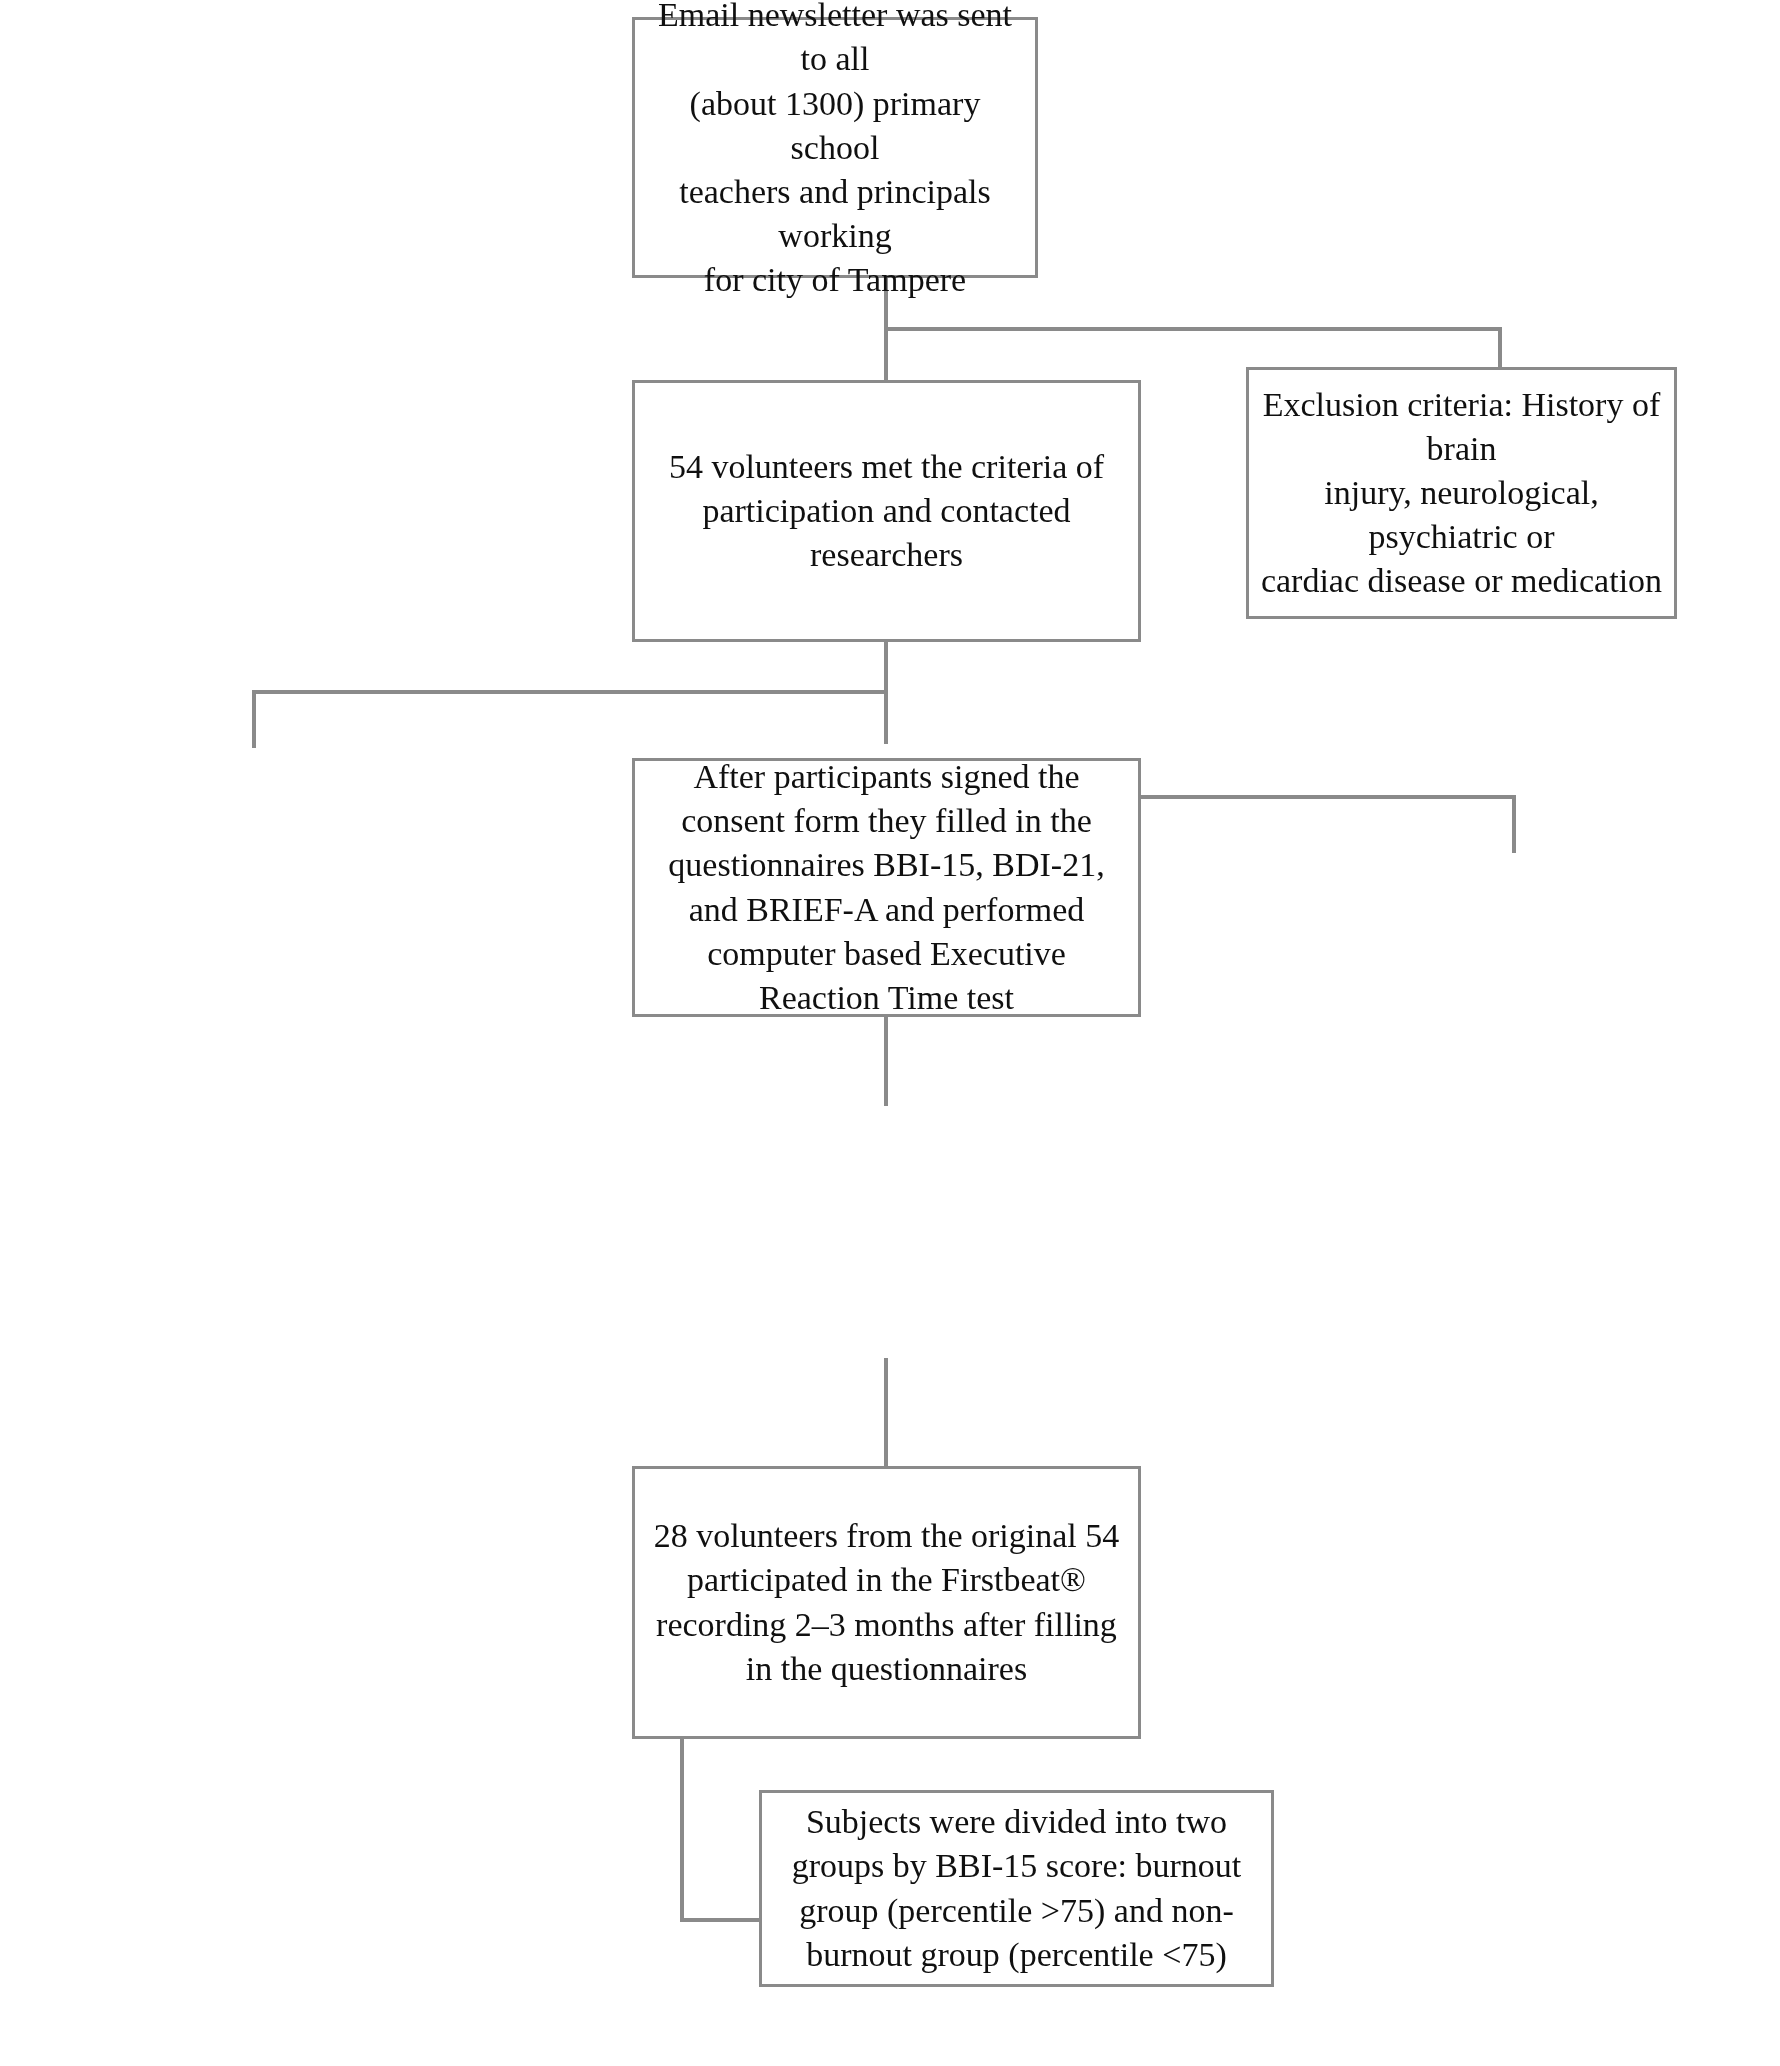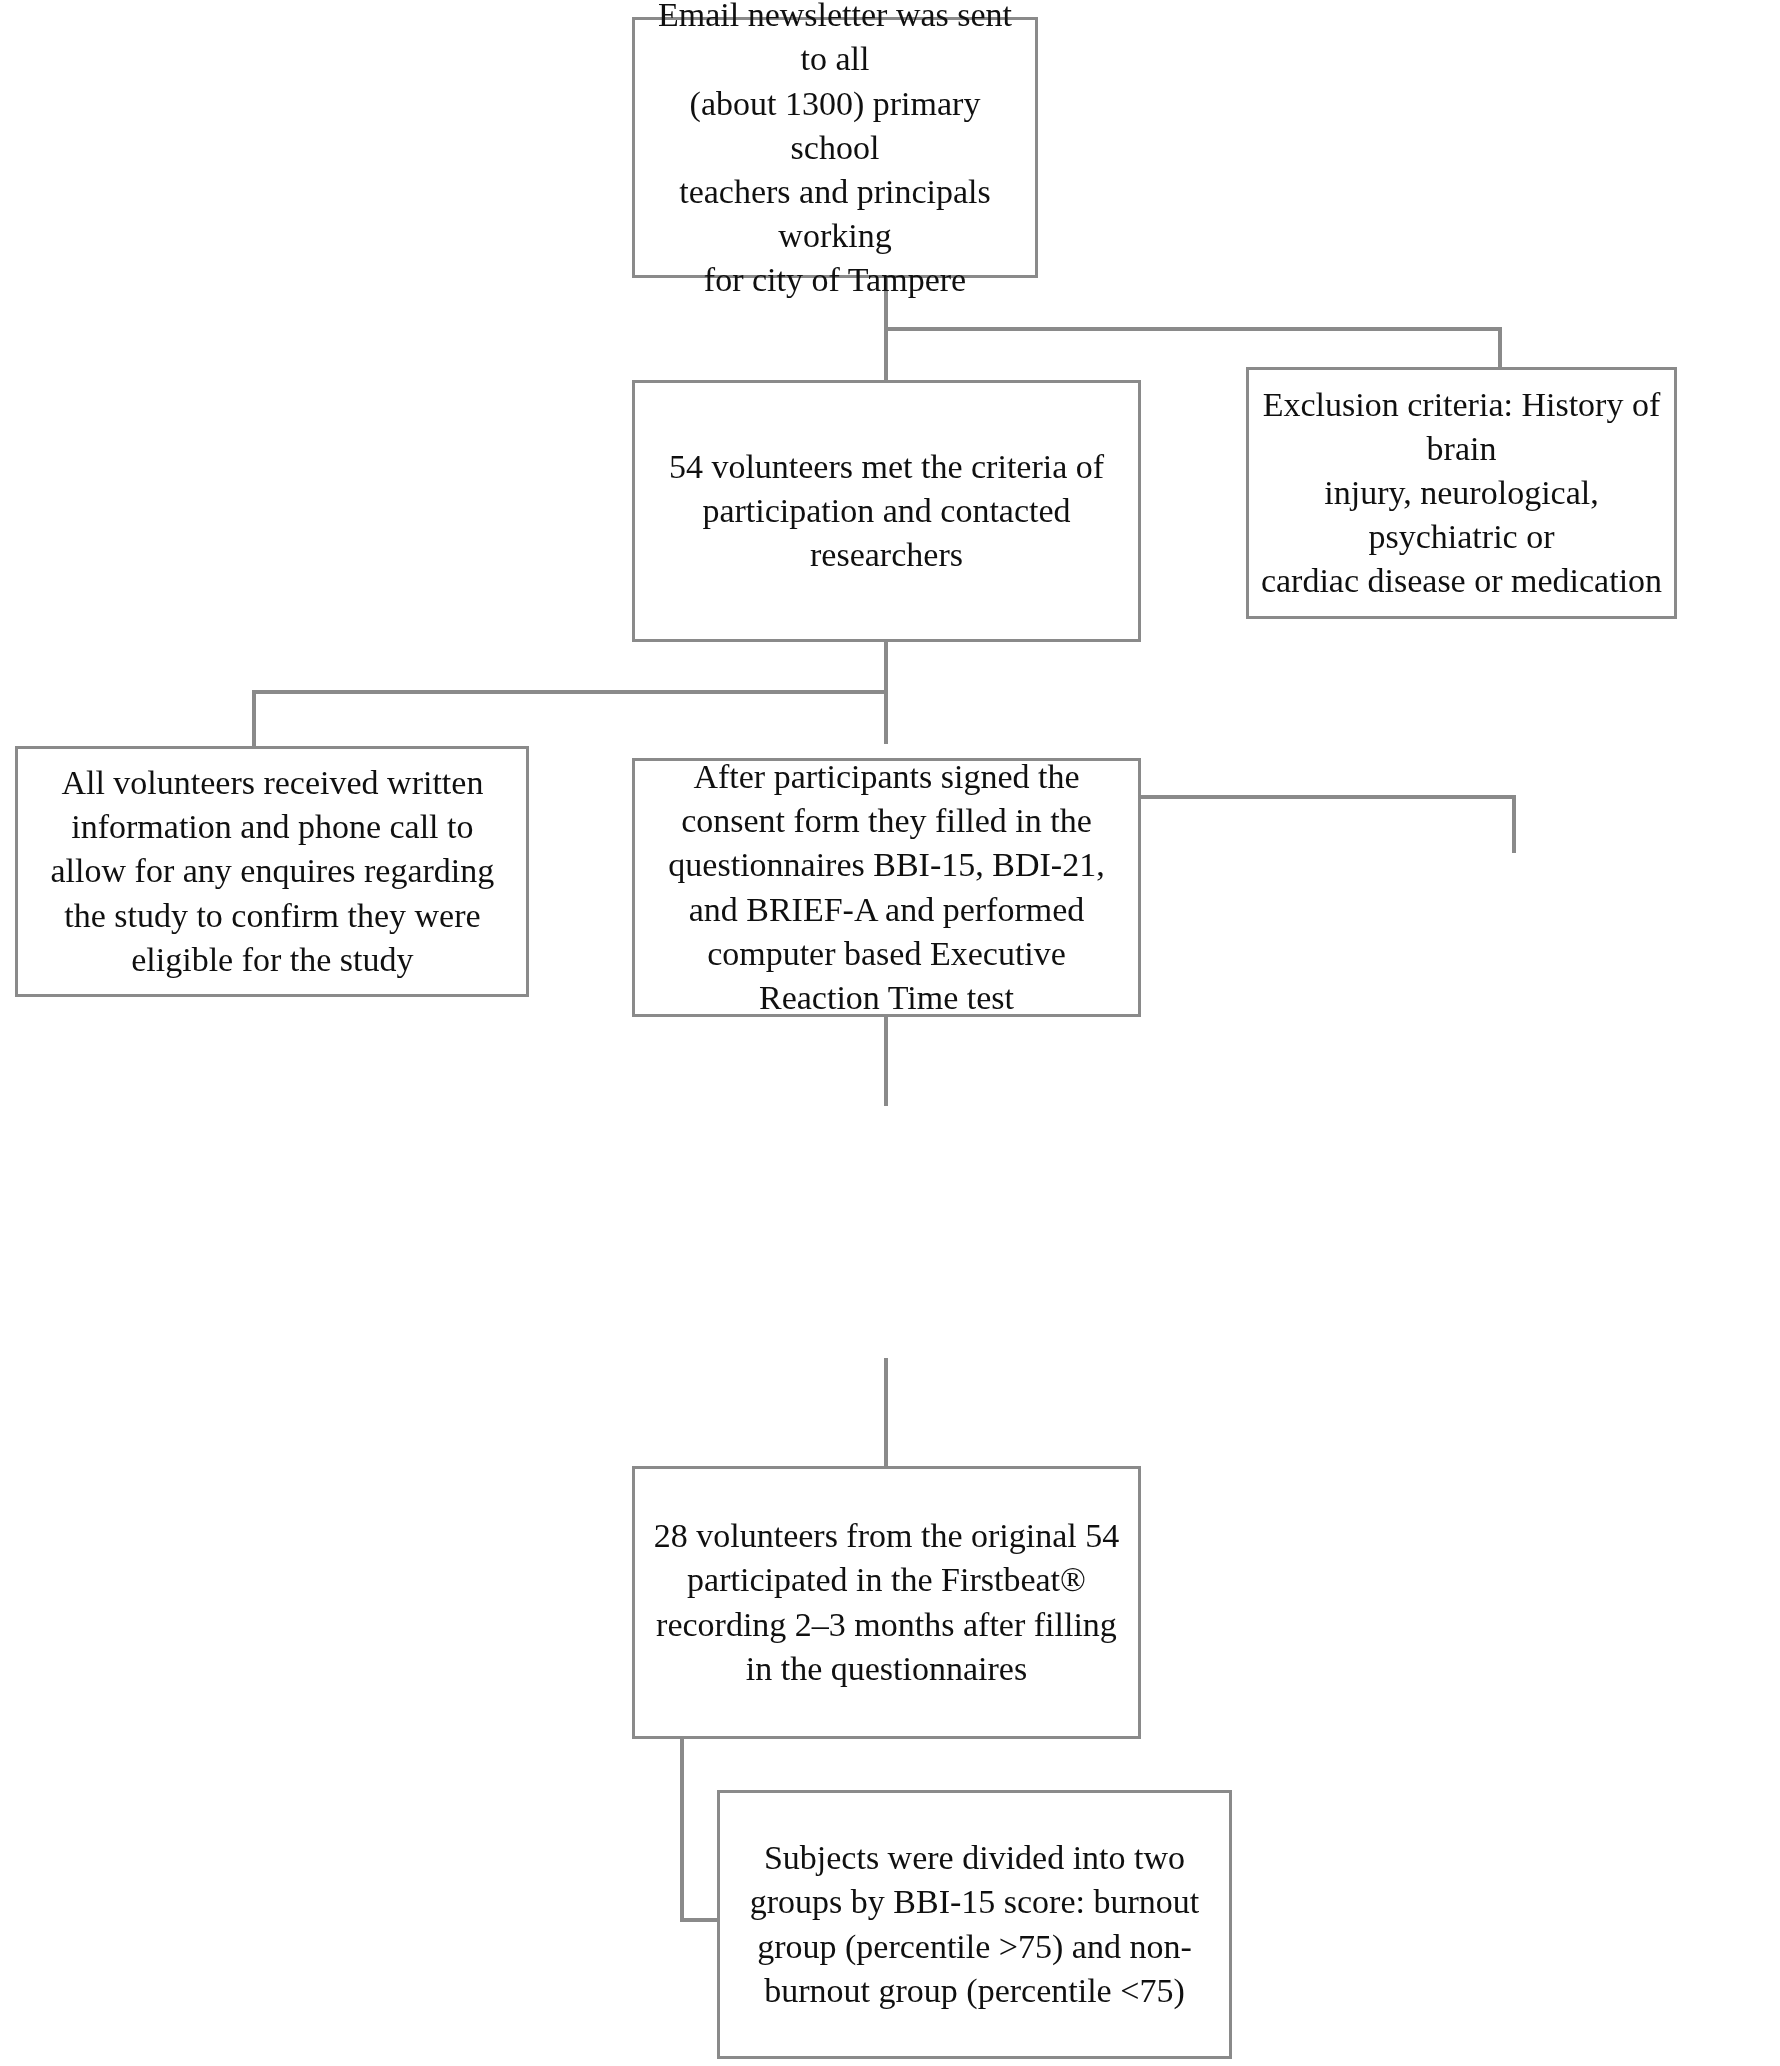--- a/index.html
+++ b/index.html
@@ -86,47 +86,40 @@
 participation and contacted
 researchers</span>
   </div>
 
   <div class="node" style="left:1246px; top:367px; width:431px; height:252px;">
     <span class="txt">Exclusion criteria: History of brain
 injury, neurological, psychiatric or
 cardiac disease or medication</span>
   </div>
 
-  <div class="node" style="left:15.4px; top:746px; width:514px; height:251px;">
-    <span class="txt">All volunteers received written
-information and phone call to
-allow for any enquires regarding
-the study to confirm they were
-eligible for the study</span>
-  </div>
 
   <div class="node" style="left:632px; top:758px; width:509px; height:259px;">
     <span class="txt">After participants signed the
 consent form they filled in the
 questionnaires BBI-15, BDI-21,
 and BRIEF-A and performed
 computer based Executive
 Reaction Time test</span>
   </div>
 
 
 
   <div class="node" style="left:632px; top:1466px; width:509px; height:273px;">
     <span class="txt">28 volunteers from the original 54
 participated in the Firstbeat®
 recording 2–3 months after filling
 in the questionnaires</span>
   </div>
 
-  <div class="node" style="left:717px; top:1790px; width:515px; height:269px;">
+  <div class="node" style="left:759px; top:1790px; width:515px; height:197px;">
     <span class="txt">Subjects were divided into two
 groups by BBI-15 score: burnout
 group (percentile &gt;75) and non-
 burnout group (percentile &lt;75)</span>
   </div>
 
 </div>
 
 
 </body></html>

